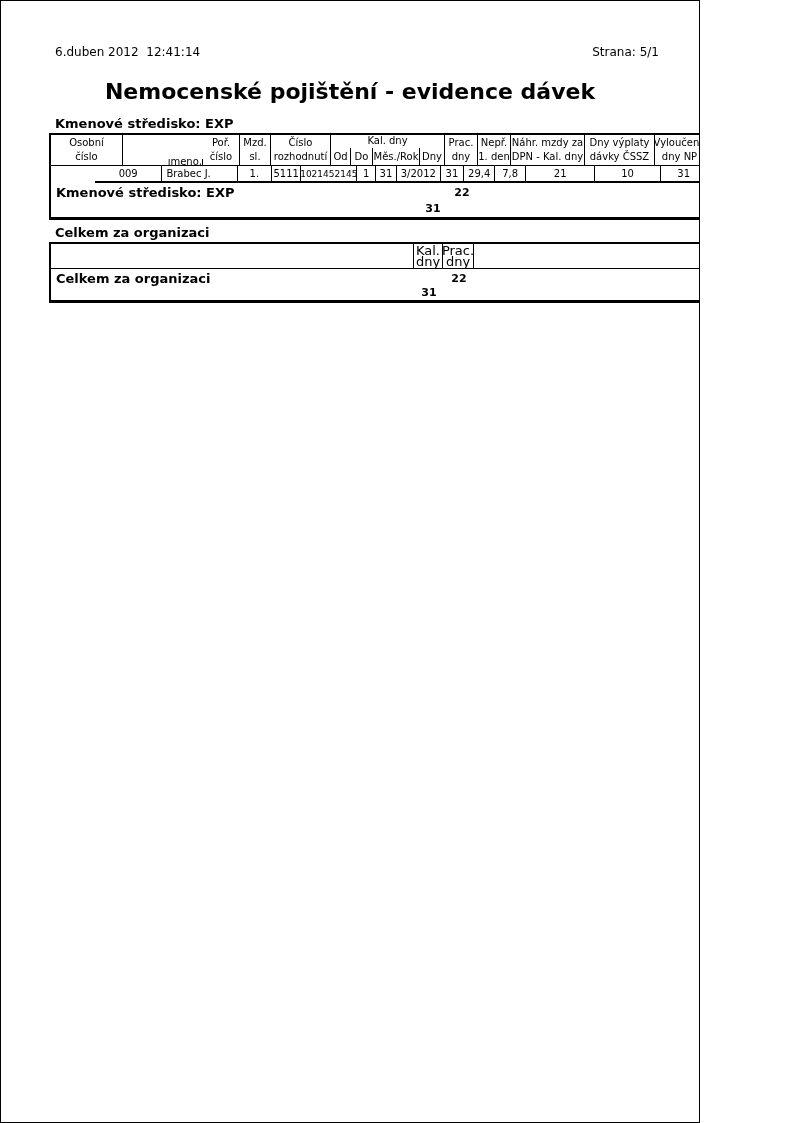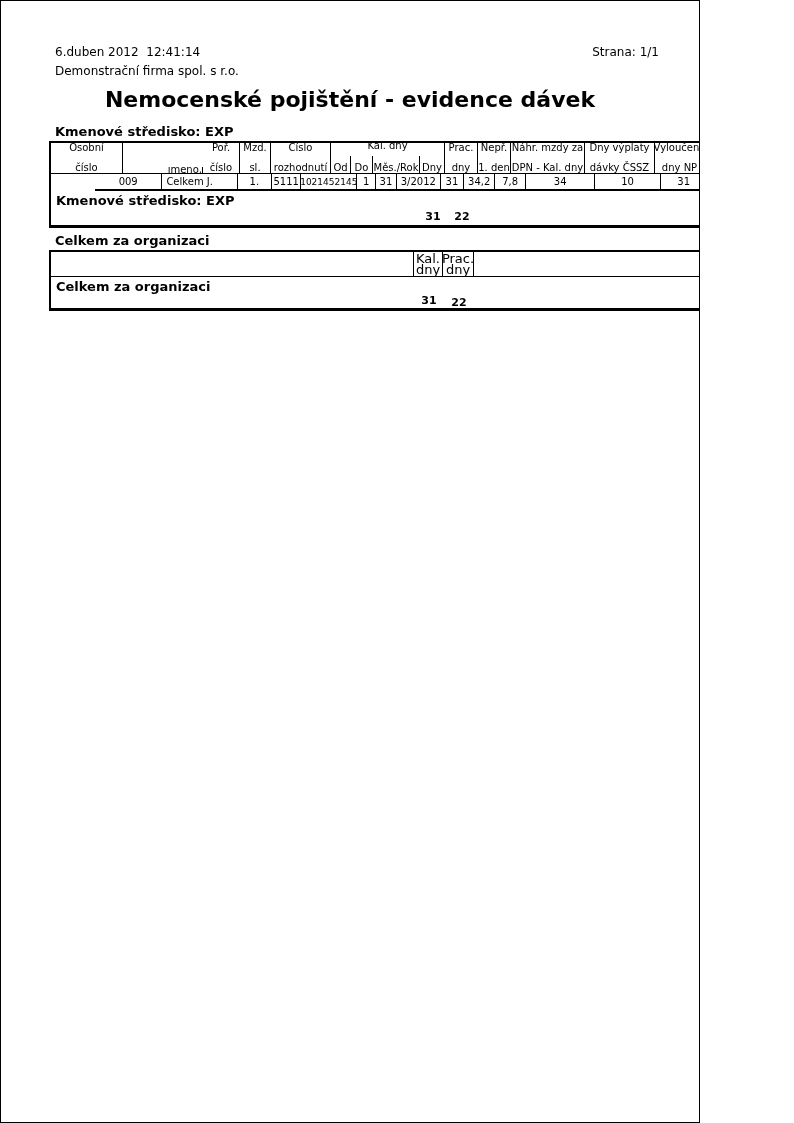--- a/index.html
+++ b/index.html
@@ -9,31 +9,31 @@
     box-sizing:border-box;
     background:#fff;
     border:1px solid #000;
     font-family:"DejaVu Sans", sans-serif;
     color:#000000;
     overflow:hidden;
   }
   .hdr-row1 { display:flex; justify-content:space-between; padding:44px 40px 0 54px; font-size:12px; }
   .printed-at { white-space:pre; }
   .company { margin:5px 0 0 54px; font-size:12px; }
-  .title { text-align:center; font-weight:bold; font-size:22px; margin-top:9px; letter-spacing:0; }
+  .title { text-align:center; font-weight:bold; font-size:22px; margin-top:20px; letter-spacing:0; }
   .period { text-align:center; font-size:12px; margin-top:6px; }
   .sec-heading { margin:12px 0 2px 54px; font-size:13px; font-weight:bold; }
   .sec-heading.second { margin-top:5px; }
 
   .rpt {
     margin-left:48px; width:698px; box-sizing:border-box;
     border:2px solid #000; border-bottom-width:3px;
   }
   
-  .hrow { display:flex; height:30px; border-bottom:1px solid #000; font-size:10px; line-height:20px; }
+  .hrow { display:flex; height:30px; border-bottom:1px solid #000; font-size:10px; line-height:14px; }
   .hcell {
     box-sizing:border-box; border-right:1px solid #000;
     display:flex; align-items:center; justify-content:center;
     text-align:center; white-space:pre-line; overflow:hidden;
   }
   .hcell.left { justify-content:flex-start; text-align:right; padding-left:4px;margin-top:24px; }
   .hcell.nob { border-right:none; }
   .kal-group { box-sizing:border-box; width:114px; border-right:1px solid #000; display:flex; flex-direction:column; overflow:hidden; }
   .kal-label { height:13px; display:flex; align-items:flex-end; justify-content:center; }
   .kal-sub { flex:1; display:flex; }
@@ -51,41 +51,40 @@
     box-sizing:border-box; border-right:1px solid #000;
     display:flex; align-items:center; justify-content:center; overflow:hidden;
   }
   .dcell.left { justify-content:flex-start; padding-left:4px; }
   .dcell.tiny { font-size:9px; }
   .dcell.nob { border-right:none; }
 
   
   .sumrow { position:relative; height:34px; }
   .sumrow .slabel { position:absolute; left:5px; top:2px; font-size:13px; font-weight:bold; white-space:nowrap; }
-  .sumrow .v-prac { position:absolute; top:19px; transform:translateX(-50%); font-weight:bold; font-size:11px; }
+  .sumrow .v-prac { position:absolute; top:3px; transform:translateX(-50%); font-weight:bold; font-size:11px; }
   .sumrow .v-kal  { position:absolute; top:19px; transform:translateX(-50%); font-weight:bold; font-size:11px; }
   .t1 .v-prac { left:411px; } .t1 .v-kal { left:382px; }
   .t2 .v-prac { left:408px; } .t2 .v-kal { left:378px; }
   .sumrow.short { height:31px; }
   .sumrow.short .v-kal { top:17px; }
 
   
   .hrow2 { display:flex; height:24px; border-bottom:1px solid #000; font-size:13px; line-height:11.5px; }
   .b1{width:363px} .b2{width:29px} .b3{width:31px} .b4{flex:1}
 </style>
 </head>
 <body>
 
 <div class="page">
 
   <div class="hdr-row1">
     <span class="printed-at">6.duben 2012  12:41:14</span>
-    <span>Strana: 1/1</span>
+    <span>Strana: 5/1</span>
   </div>
-  <div class="company">Demonstrační firma spol. s r.o.</div>
   <div class="title">Nemocenské pojištění - evidence dávek</div>
 
   <div class="sec-heading">Kmenové středisko: EXP</div>
 
   <div class="rpt t1">
     <div class="hrow">
       <div class="hcell c1">Osobní
 číslo</div>
       <div class="hcell c2 left">Příjmení, jméno,
 titul</div>
@@ -113,31 +112,31 @@
       <div class="hcell c13">Dny výplaty
 dávky ČSSZ</div>
       <div class="hcell c14">Vyloučené
 dny NP</div>
       <div class="hcell c15 nob">Vyloučené
 dny DP</div>
     </div>
 
     <div class="drow">
       <div class="dcell c1">009</div>
-      <div class="dcell c2 left">Celkem J.</div>
+      <div class="dcell c2 left">Brabec J.</div>
       <div class="dcell c3">1.</div>
       <div class="dcell c4">5111</div>
       <div class="dcell c5 tiny">1021452145</div>
       <div class="dcell s1">1</div>
       <div class="dcell s2">31</div>
       <div class="dcell s3">3/2012</div>
       <div class="dcell" style="width:25px">31</div>
-      <div class="dcell c10">34,2</div>
+      <div class="dcell c10">29,4</div>
       <div class="dcell c11">7,8</div>
-      <div class="dcell c12">34</div>
+      <div class="dcell c12">21</div>
       <div class="dcell c13">10</div>
       <div class="dcell c14">31</div>
       <div class="dcell c15 nob">31</div>
     </div>
 
     <div class="sumrow">
       <span class="slabel">Kmenové středisko: EXP</span>
       <span class="v-prac">22</span>
       <span class="v-kal">31</span>
     </div>

